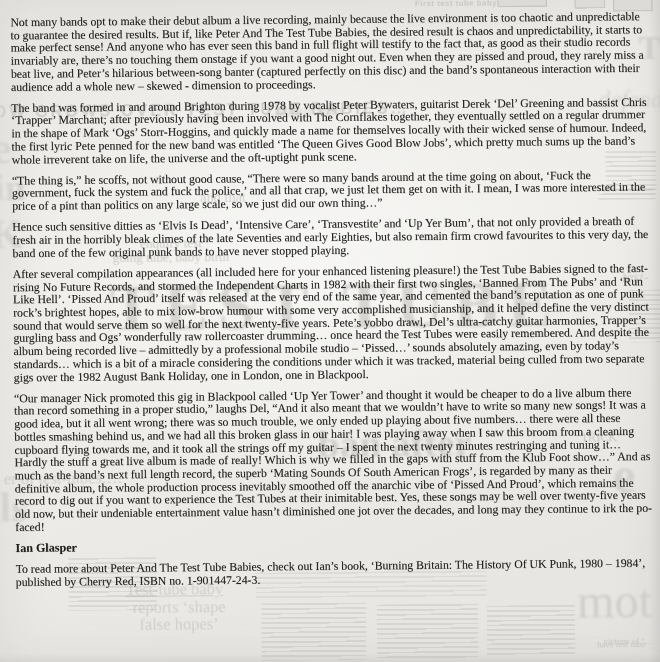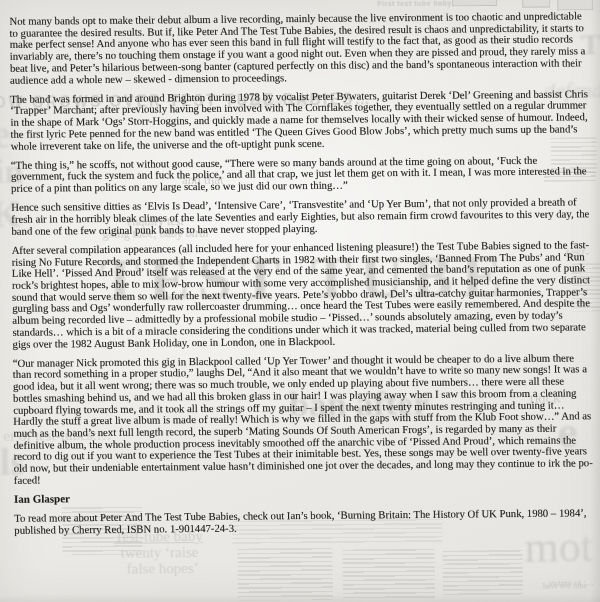--- a/index.html
+++ b/index.html
@@ -57,21 +57,21 @@
         <span class="g g-serif" style="left: 128px; top: 214px; font-size: 12px; color: rgb(204, 203, 200);">enquiry test</span>
         <span class="g g-serif" style="left: 103px; top: 226px; font-size: 12px; color: rgb(204, 203, 200);">going tube, baby birth</span>
         <span class="g g-serifb" style="left: 100px; top: 248px; font-size: 60px; color: rgb(215, 214, 210); letter-spacing: 9px; filter: blur(1.2px);">TEST TUBE</span>
         <span class="g g-serifi" style="left: 566px; top: 249px; font-size: 14px; color: rgb(204, 204, 201);">test-</span>
         <span class="g g-serif" style="left: 2px; top: 426px; font-size: 15px; color: rgb(208, 207, 204);">er of test-tubes:…</span>
         <span class="g g-serifb" style="left: 288px; top: 388px; font-size: 34px; color: rgb(210, 209, 206); transform: scaleX(1.05); filter: blur(1.1px);">ban after</span>
         <span class="g g-serif" style="left: 527px; top: 396px; font-size: 11px; color: rgb(201, 200, 197); text-align: center;">TRICK’</span>
         <span class="g g-serifb" style="left: 556px; top: 412px; font-size: 46px; color: rgb(211, 210, 207); filter: blur(1.1px);">e</span>
         <span class="g g-serifb" style="left: -2px; top: 440px; font-size: 38px; color: rgb(212, 211, 208); filter: blur(1px);">ls</span>
         <span class="g g-serif" style="left: 112px; top: 528px; font-size: 15px; color: rgb(208, 207, 204); text-decoration: underline;">Test-tube baby</span>
-        <span class="g g-serif" style="left: 118px; top: 544px; font-size: 15px; color: rgb(208, 207, 204);">twenty ‘raise</span>
+        <span class="g g-serif" style="left: 118px; top: 544px; font-size: 15px; color: rgb(208, 207, 204);">reports ‘shape</span>
         <span class="g g-serif" style="left: 124px; top: 560px; font-size: 15px; color: rgb(208, 207, 204); text-align: center;">false hopes’</span>
         <span class="g g-serif" style="left: 522px; top: 528px; font-size: 44px; color: rgb(207, 206, 203); filter: blur(1px);">mot</span>
         <span class="g g-serif" style="left: 540px; top: 572px; font-size: 8px; color: rgb(197, 196, 193); margin-top: 13px;">have test tube</span>
         <span class="g g-serif" style="left: 546px; top: 582px; font-size: 8px; color: rgb(197, 196, 193);">victims of ‘…</span>
       </div>
 
     <div class="tx" style="left:552px;top:140px;width:46px;height:38px;"></div>
     <div class="tx" style="left:545px;top:174px;width:52px;height:10px;opacity:0.9;"></div>
     <div class="tx" style="left:572px;top:266px;width:28px;height:48px;"></div>
     <div class="tx" style="left:60px;top:505px;width:80px;height:48px;"></div>

